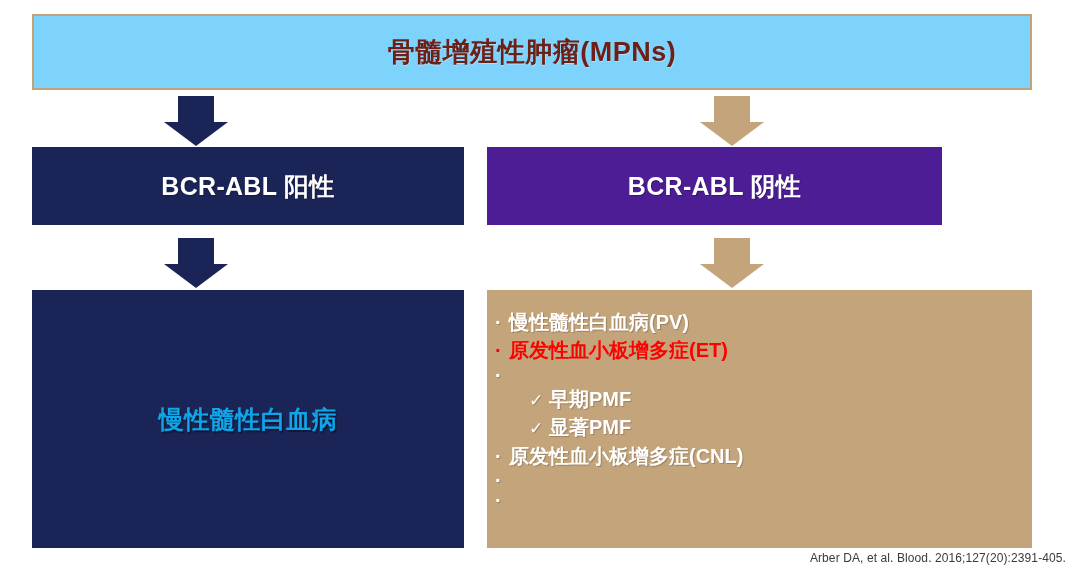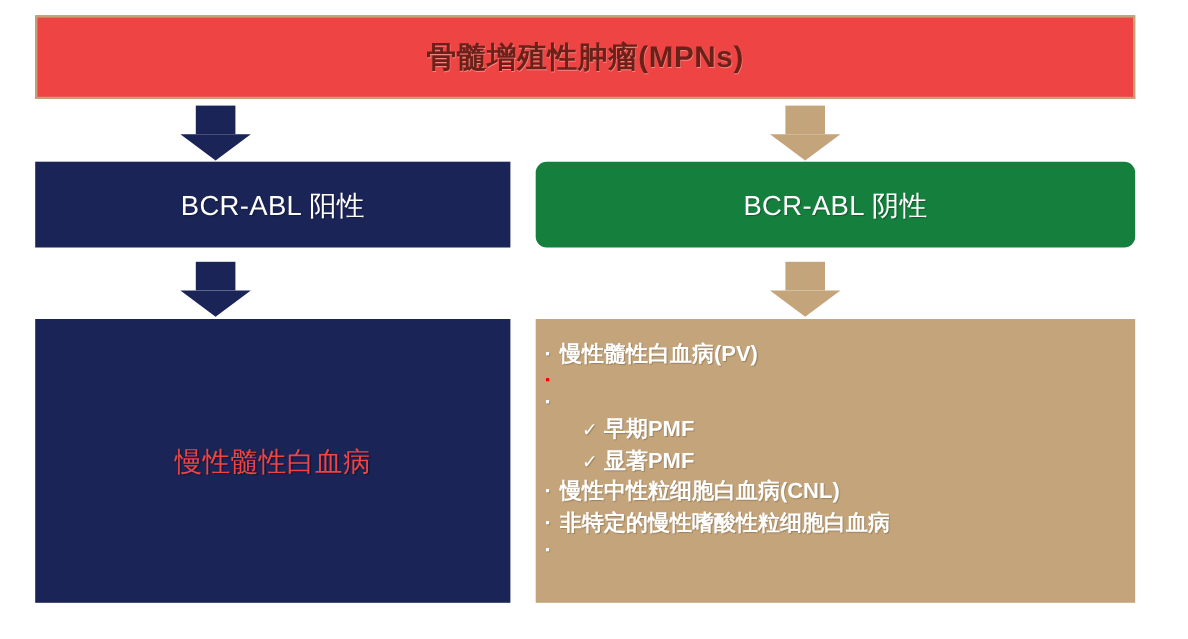--- a/index.html
+++ b/index.html
@@ -19,21 +19,21 @@
     background: #ffffff;
   }
 
   
   .root-box {
     position: absolute;
     left: 32px;
     top: 14px;
     width: 1000px;
     height: 76px;
-    background: #ef4444;
+    background: #7dd3fc;
     border: 2px solid #c2a378;
     display: flex;
     align-items: center;
     justify-content: center;
   }
   .root-title {
     font-size: 27px;
     font-weight: bold;
     color: #6b2018;
     letter-spacing: 0.5px;
@@ -109,48 +109,47 @@
     align-items: center;
     justify-content: center;
   }
   #box-bcr-abl-positive {
     left: 32px;
     width: 432px;
     background: #1b2456;
   }
   #box-bcr-abl-negative {
     left: 487px;
-    width: 545px;
-    background: #15803d;
-    border-radius: 10px;
+    width: 455px;
+    background: #4c1d95;
   }
   .branch-label {
     font-size: 25px;
-    font-weight: normal;
+    font-weight: bold;
     color: #ffffff;
     letter-spacing: 0.3px;
     text-shadow: 1px 1px 1px rgba(0,0,0,0.28);
   }
 
   
   #box-cml {
     position: absolute;
     left: 32px;
     top: 290px;
     width: 432px;
     height: 258px;
     background: #1b2456;
     display: flex;
     align-items: center;
     justify-content: center;
   }
   .cml-label {
     font-size: 25px;
-    font-weight: normal;
-    color: #ef4444;
+    font-weight: bold;
+    color: #0ea5e9;
     letter-spacing: 0.5px;
     text-shadow: 1.5px 1.5px 1px rgba(0,0,0,0.35);
   }
 
   #box-mpn-list {
     position: absolute;
     left: 487px;
     top: 290px;
     width: 545px;
     height: 258px;
@@ -242,40 +241,41 @@
   </div>
 
   <div id="box-mpn-list">
     <ul class="mpn-list">
         <li class="mpn-item">
           <span class="bullet-dot">·</span>
           <span>慢性髓性白血病(PV)</span>
         </li>
         <li class="mpn-item highlight">
           <span class="bullet-dot">·</span>
+          <span>原发性血小板增多症(ET)</span>
         </li>
         <li class="mpn-item">
           <span class="bullet-dot">·</span>
         </li>
         <li class="mpn-item sub">
           <span class="bullet-check">✓</span>
           <span>早期PMF</span>
         </li>
         <li class="mpn-item sub">
           <span class="bullet-check">✓</span>
           <span>显著PMF</span>
         </li>
         <li class="mpn-item">
           <span class="bullet-dot">·</span>
-          <span>慢性中性粒细胞白血病(CNL)</span>
-        </li>
-        <li class="mpn-item">
-          <span class="bullet-dot">·</span>
-          <span>非特定的慢性嗜酸性粒细胞白血病</span>
+          <span>原发性血小板增多症(CNL)</span>
+        </li>
+        <li class="mpn-item">
+          <span class="bullet-dot">·</span>
         </li>
         <li class="mpn-item">
           <span class="bullet-dot">·</span>
         </li>
       </ul>
   </div>
 
+  <div id="citation">Arber DA, et al. Blood. 2016;127(20):2391-405.</div>
 
 </div>
 
 </body></html>

